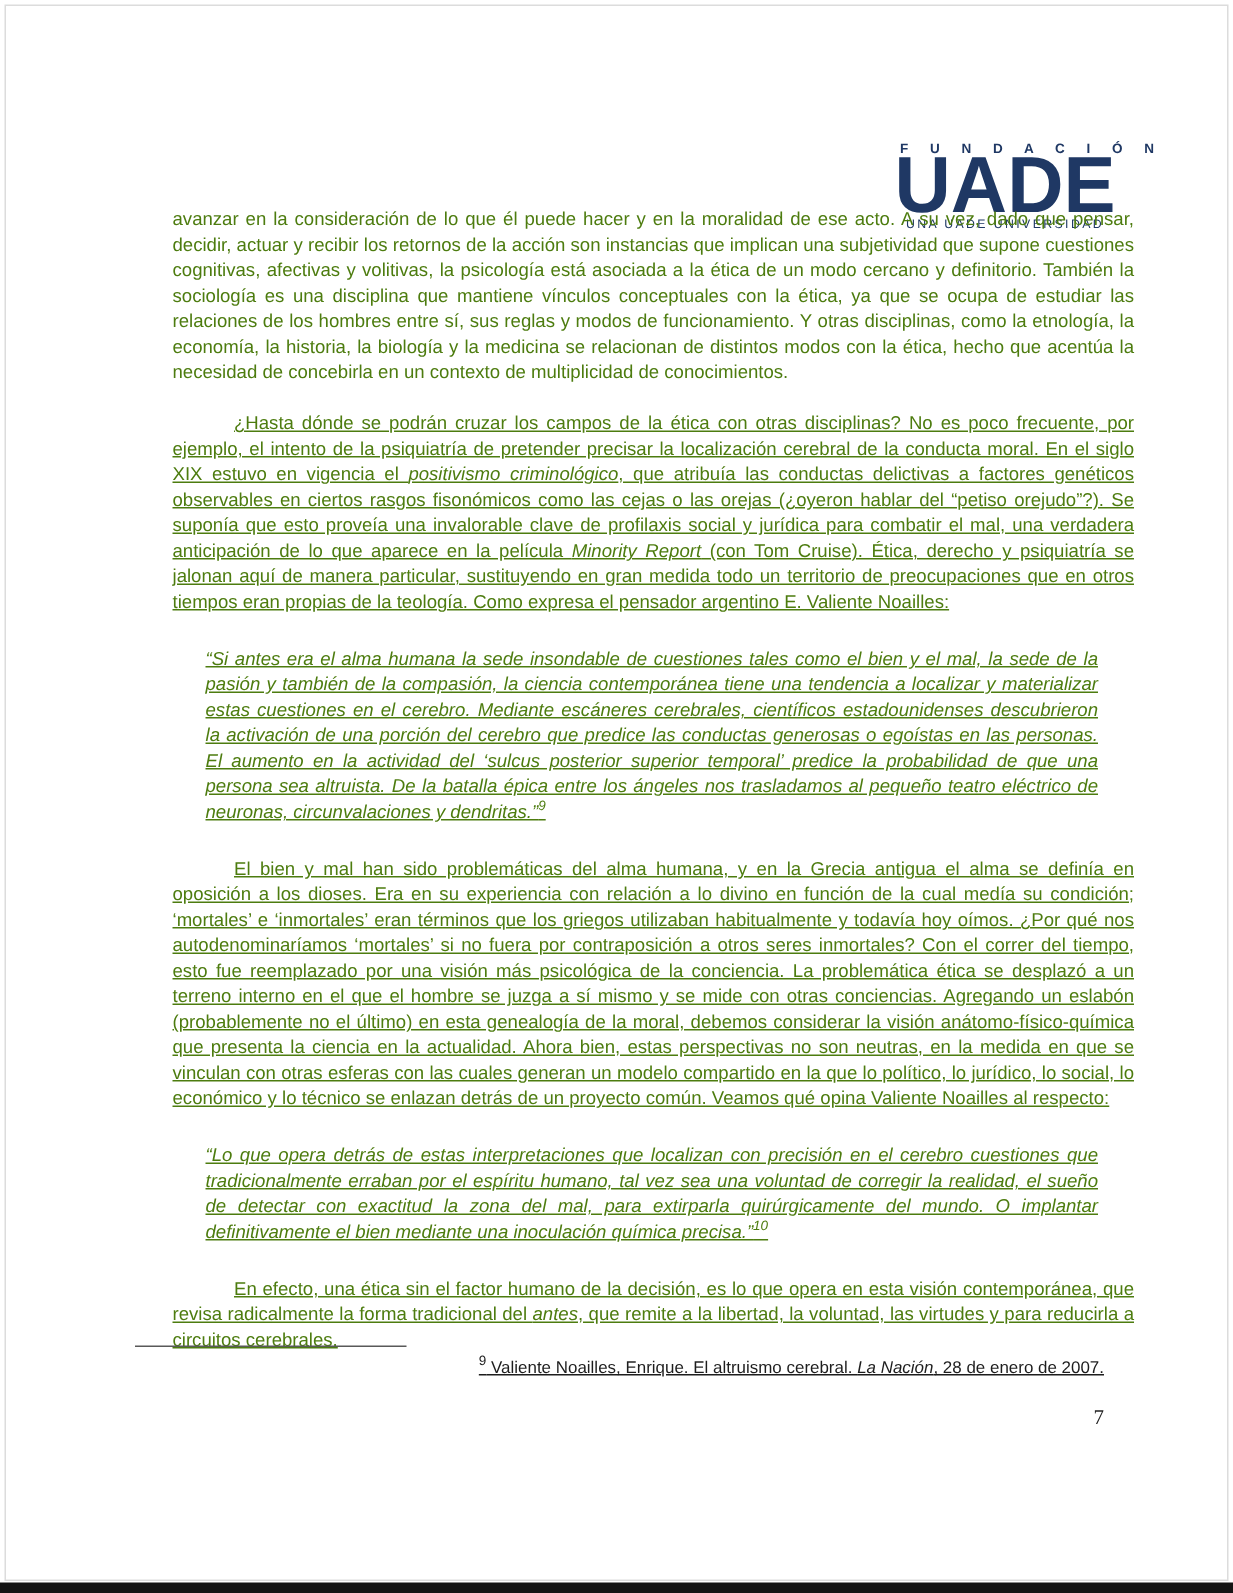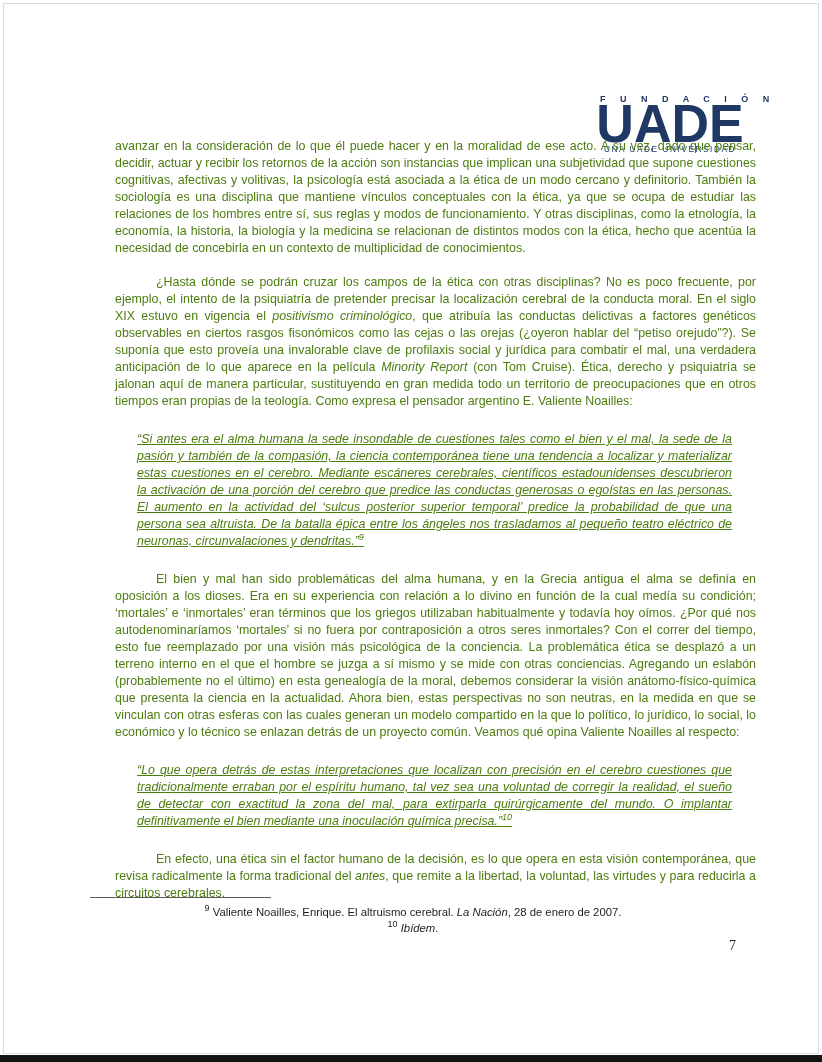--- a/index.html
+++ b/index.html
@@ -57,21 +57,21 @@
     position:absolute;
     left:95px;top:138px;
     width:641px;
     color:#4d7c0f;
     font-size:12.4px;
     line-height:17px;
     text-align:justify;
     margin-left:20px;
   }
   .para{margin:0 0 17px 0;}
-  .para.indent{text-indent:41px;}
+  .para.indent{text-indent:41px;text-decoration:underline;}
   .quote{
     margin:21px 24px 21px 22px;
     font-style:italic;
     text-align:justify;
     text-decoration:underline;
   }
   sup{font-size:9px;line-height:0;}
   
   .footnote-area{
     position:absolute;
@@ -80,21 +80,22 @@
     color:#1d1d1d;
   }
   .footnote-rule{
     width:181px;height:0;
     border-top:1px solid #595959;
     margin-bottom:7px;
   }
   .footnote{
     font-size:11.3px;
     line-height:15.5px;
-    text-align:center;
+    text-align:right;
+    text-decoration:underline;
   }
   .page-number{
     position:absolute;
     left:95px;top:938px;
     width:641px;
     text-align:right;
     font-family:"Liberation Serif","DejaVu Serif",serif;
     font-size:14px;
     color:#222;
   }
@@ -117,20 +118,19 @@
     <p class="para indent">¿Hasta dónde se podrán cruzar los campos de la ética con otras disciplinas? No es poco frecuente, por ejemplo, el intento de la psiquiatría de pretender precisar la localización cerebral de la conducta moral. En el siglo XIX estuvo en vigencia el <i>positivismo criminológico</i>, que atribuía las conductas delictivas a factores genéticos observables en ciertos rasgos fisonómicos como las cejas o las orejas (¿oyeron hablar del “petiso orejudo”?). Se suponía que esto proveía una invalorable clave de profilaxis social y jurídica para combatir el mal, una verdadera anticipación de lo que aparece en la película <i>Minority Report</i> (con Tom Cruise). Ética, derecho y psiquiatría se jalonan aquí de manera particular, sustituyendo en gran medida todo un territorio de preocupaciones que en otros tiempos eran propias de la teología. Como expresa el pensador argentino E. Valiente Noailles:</p>
     <div class="quote">“Si antes era el alma humana la sede insondable de cuestiones tales como el bien y el mal, la sede de la pasión y también de la compasión, la ciencia contemporánea tiene una tendencia a localizar y materializar estas cuestiones en el cerebro. Mediante escáneres cerebrales, científicos estadounidenses descubrieron la activación de una porción del cerebro que predice las conductas generosas o egoístas en las personas. El aumento en la actividad del ‘sulcus posterior superior temporal’ predice la probabilidad de que una persona sea altruista. De la batalla épica entre los ángeles nos trasladamos al pequeño teatro eléctrico de neuronas, circunvalaciones y dendritas.”<sup>9</sup></div>
     <p class="para indent">El bien y mal han sido problemáticas del alma humana, y en la Grecia antigua el alma se definía en oposición a los dioses. Era en su experiencia con relación a lo divino en función de la cual medía su condición; ‘mortales’ e ‘inmortales’ eran términos que los griegos utilizaban habitualmente y todavía hoy oímos. ¿Por qué nos autodenominaríamos ‘mortales’ si no fuera por contraposición a otros seres inmortales? Con el correr del tiempo, esto fue reemplazado por una visión más psicológica de la conciencia. La problemática ética se desplazó a un terreno interno en el que el hombre se juzga a sí mismo y se mide con otras conciencias. Agregando un eslabón (probablemente no el último) en esta genealogía de la moral, debemos considerar la visión anátomo-físico-química que presenta la ciencia en la actualidad. Ahora bien, estas perspectivas no son neutras, en la medida en que se vinculan con otras esferas con las cuales generan un modelo compartido en la que lo político, lo jurídico, lo social, lo económico y lo técnico se enlazan detrás de un proyecto común. Veamos qué opina Valiente Noailles al respecto:</p>
     <div class="quote">“Lo que opera detrás de estas interpretaciones que localizan con precisión en el cerebro cuestiones que tradicionalmente erraban por el espíritu humano, tal vez sea una voluntad de corregir la realidad, el sueño de detectar con exactitud la zona del mal, para extirparla quirúrgicamente del mundo. O implantar definitivamente el bien mediante una inoculación química precisa.”<sup>10</sup></div>
     <p class="para indent">En efecto, una ética sin el factor humano de la decisión, es lo que opera en esta visión contemporánea, que revisa radicalmente la forma tradicional del <i>antes</i>, que remite a la libertad, la voluntad, las virtudes y para reducirla a circuitos cerebrales.</p>
   </div>
 
   <div class="footnote-area">
     <div class="footnote-rule"></div>
     <div class="footnote"><sup>9</sup> Valiente Noailles, Enrique. El altruismo cerebral. <i>La Nación</i>, 28 de enero de 2007.</div>
-    <div class="footnote"><sup>10</sup> <i>Ibídem</i>.</div>
   </div>
 
   <div class="page-number">7</div>
 
   <div class="bottom-bar"></div>
 
 </div>
 
 </body></html>

